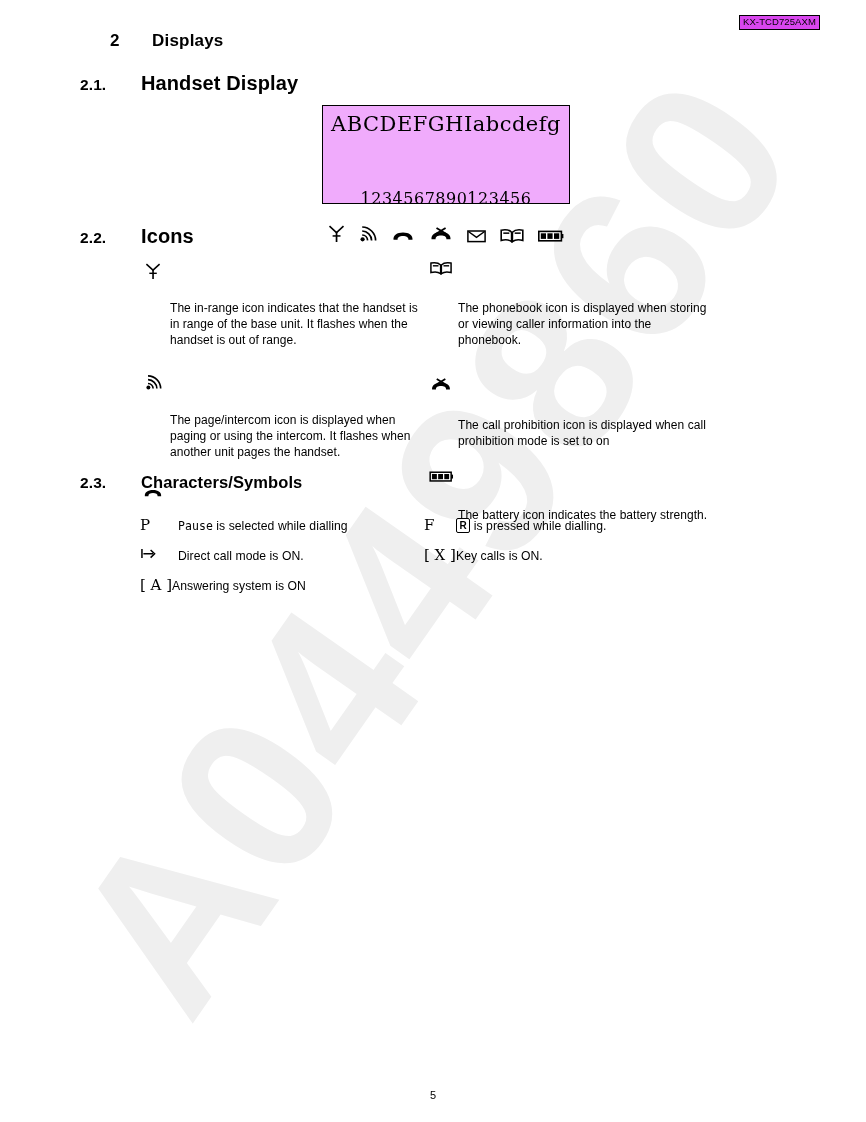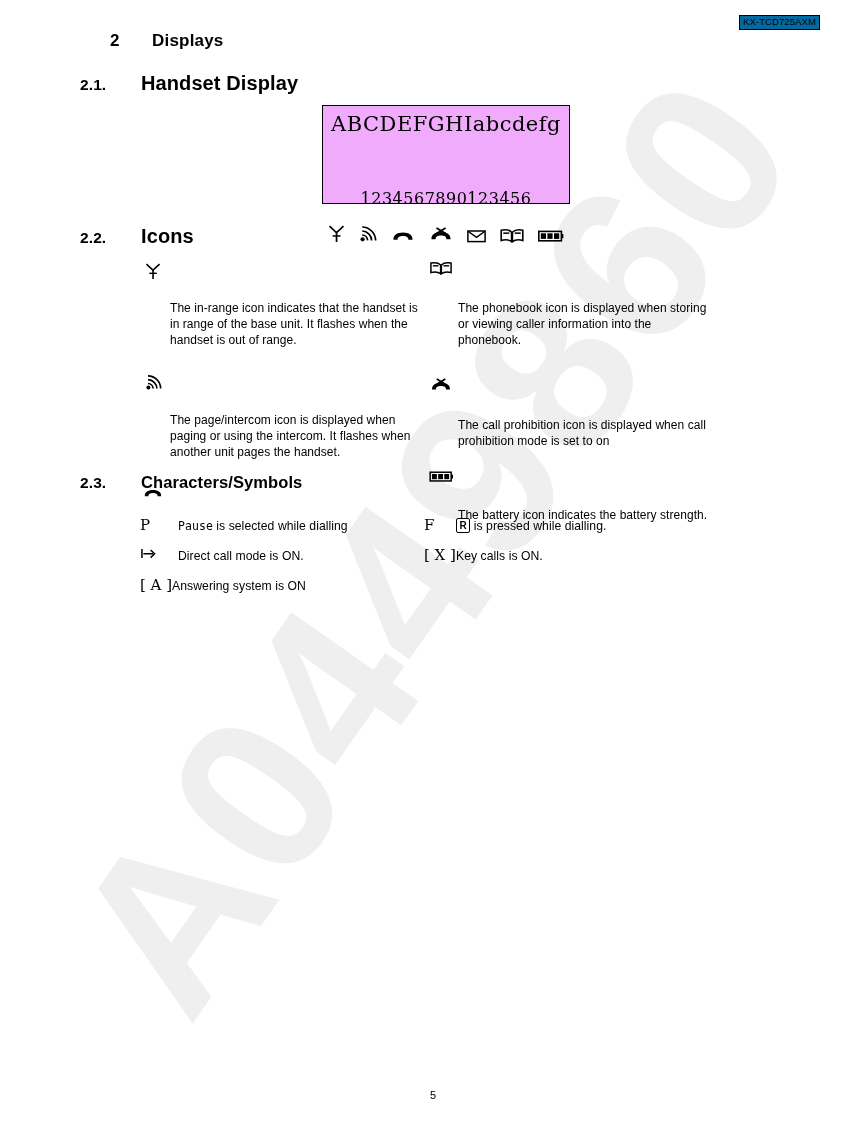--- a/index.html
+++ b/index.html
@@ -50,21 +50,21 @@
   #model-badge {
     position: absolute;
     right: 46px;
     top: 15px;
     border: 1px solid #000;
     padding: 1px 3px 2px 3px;
     font-size: 9.5px;
     line-height: 1;
     font-family: "Liberation Sans", sans-serif;
     letter-spacing: 0.1px;
-    background: #0369a1;
+    background: #d946ef;
   }
 
   
   .h1-row {
     position: absolute;
     left: 78px;
     top: 31px;
     font-size: 17px;
     font-weight: bold;
     letter-spacing: 0.2px;

